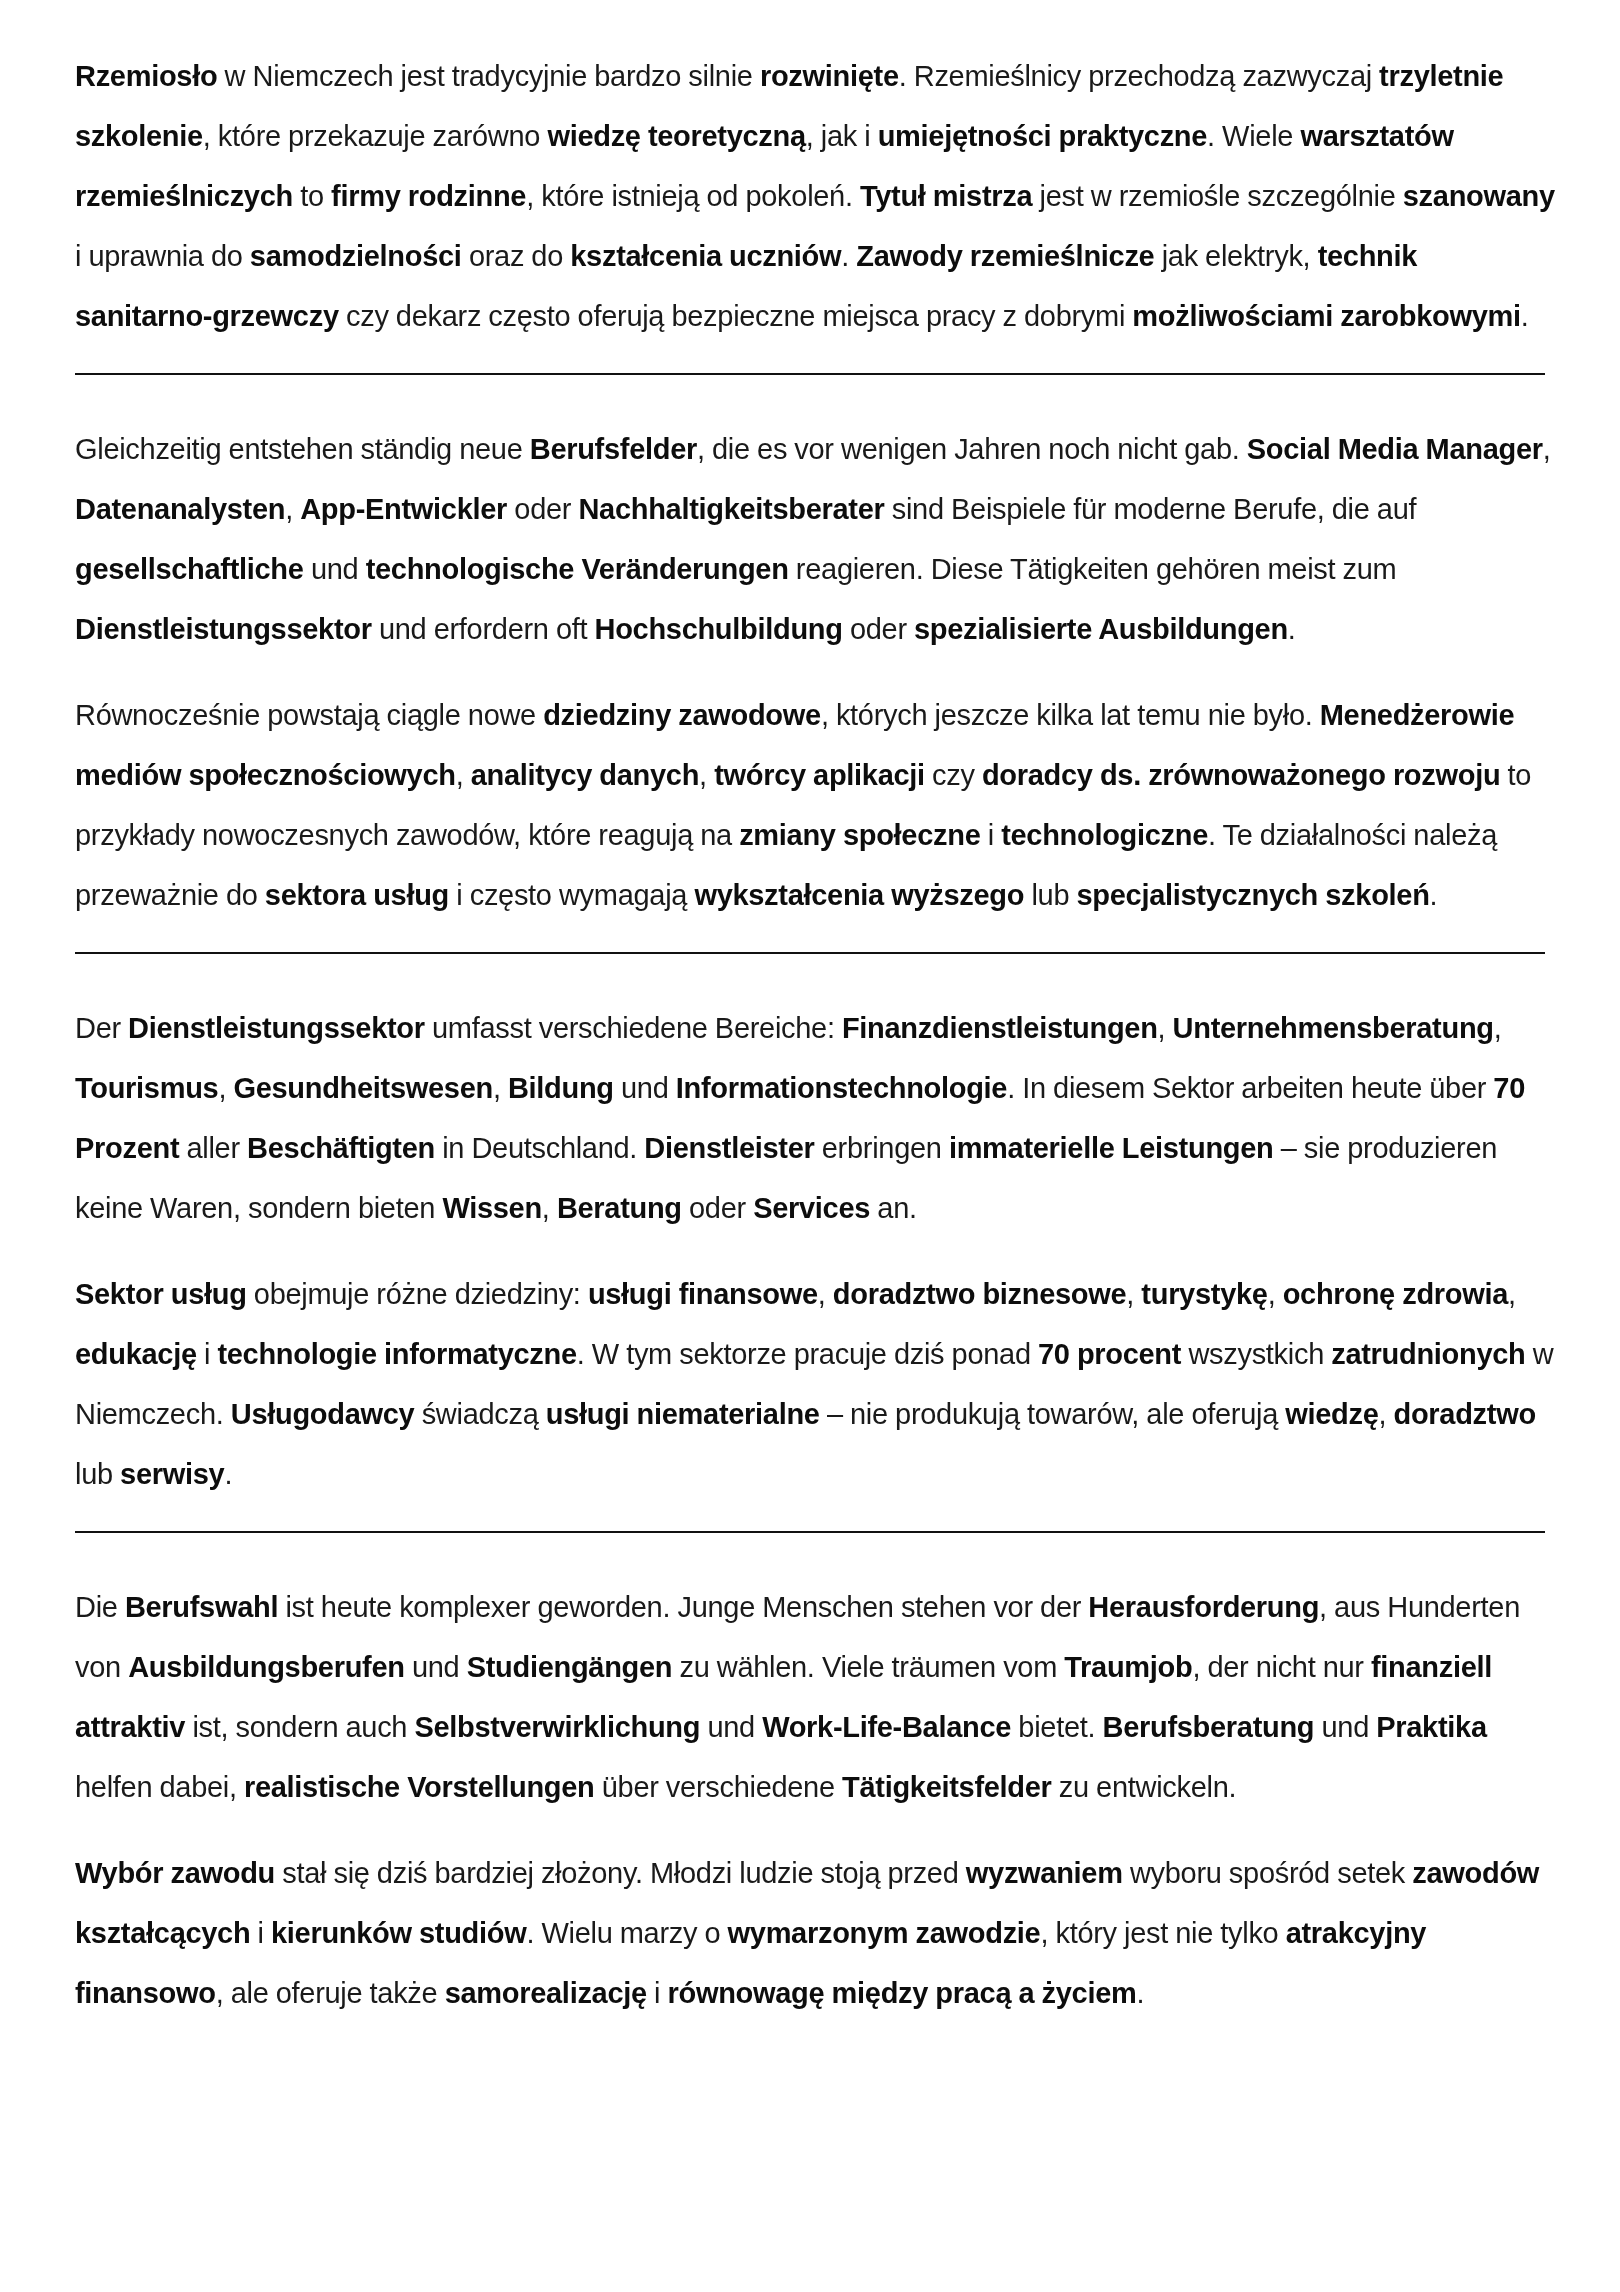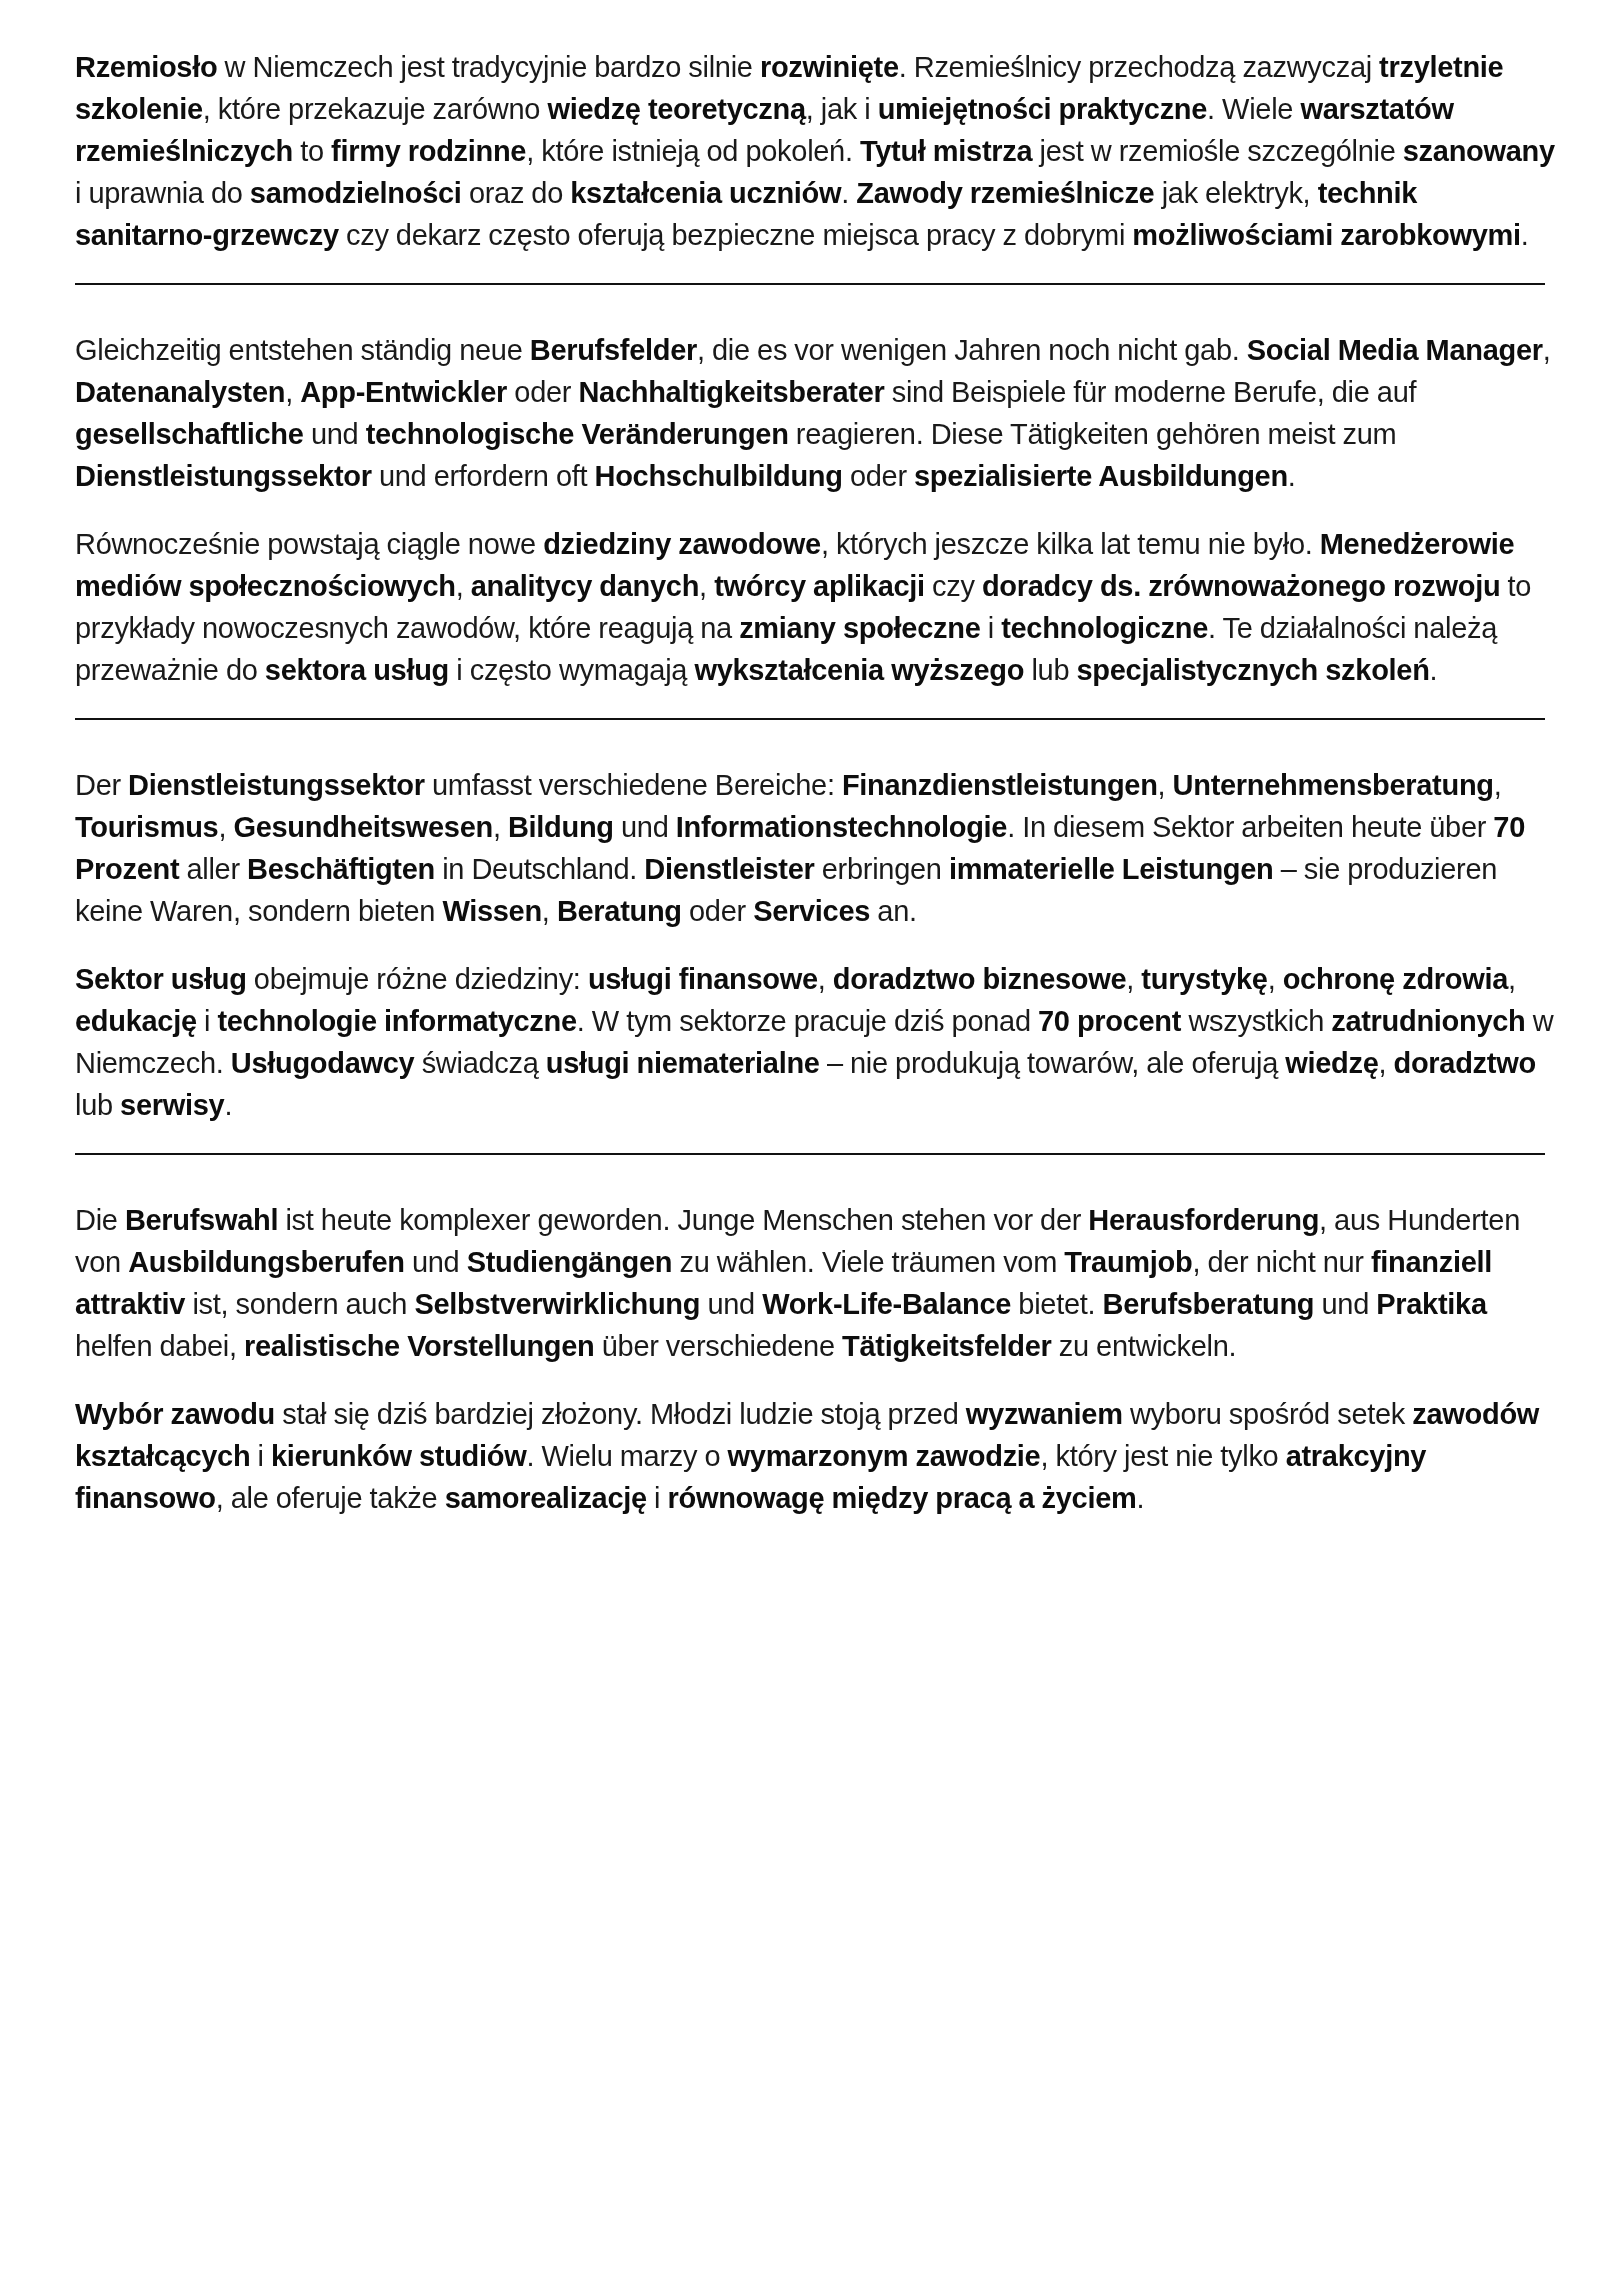--- a/index.html
+++ b/index.html
@@ -13,21 +13,21 @@
     }
     .page {
       position: absolute;
       left: 75px;
       top: 46px;
       width: 1485px;
     }
     .para {
       margin: 0;
       font-size: 29px;
-      line-height: 42px;
+      line-height: 60px;
       letter-spacing: -0.3px;
       word-spacing: -0.5px;
     }
     .para b { font-weight: 700; color: #0d0d0d; }
     .gap-small { height: 25.5px; }
     .divider {
       height: 2px;
       background: #111111;
       width: 1470px;
       margin: 27.4px 0 44px 0;

